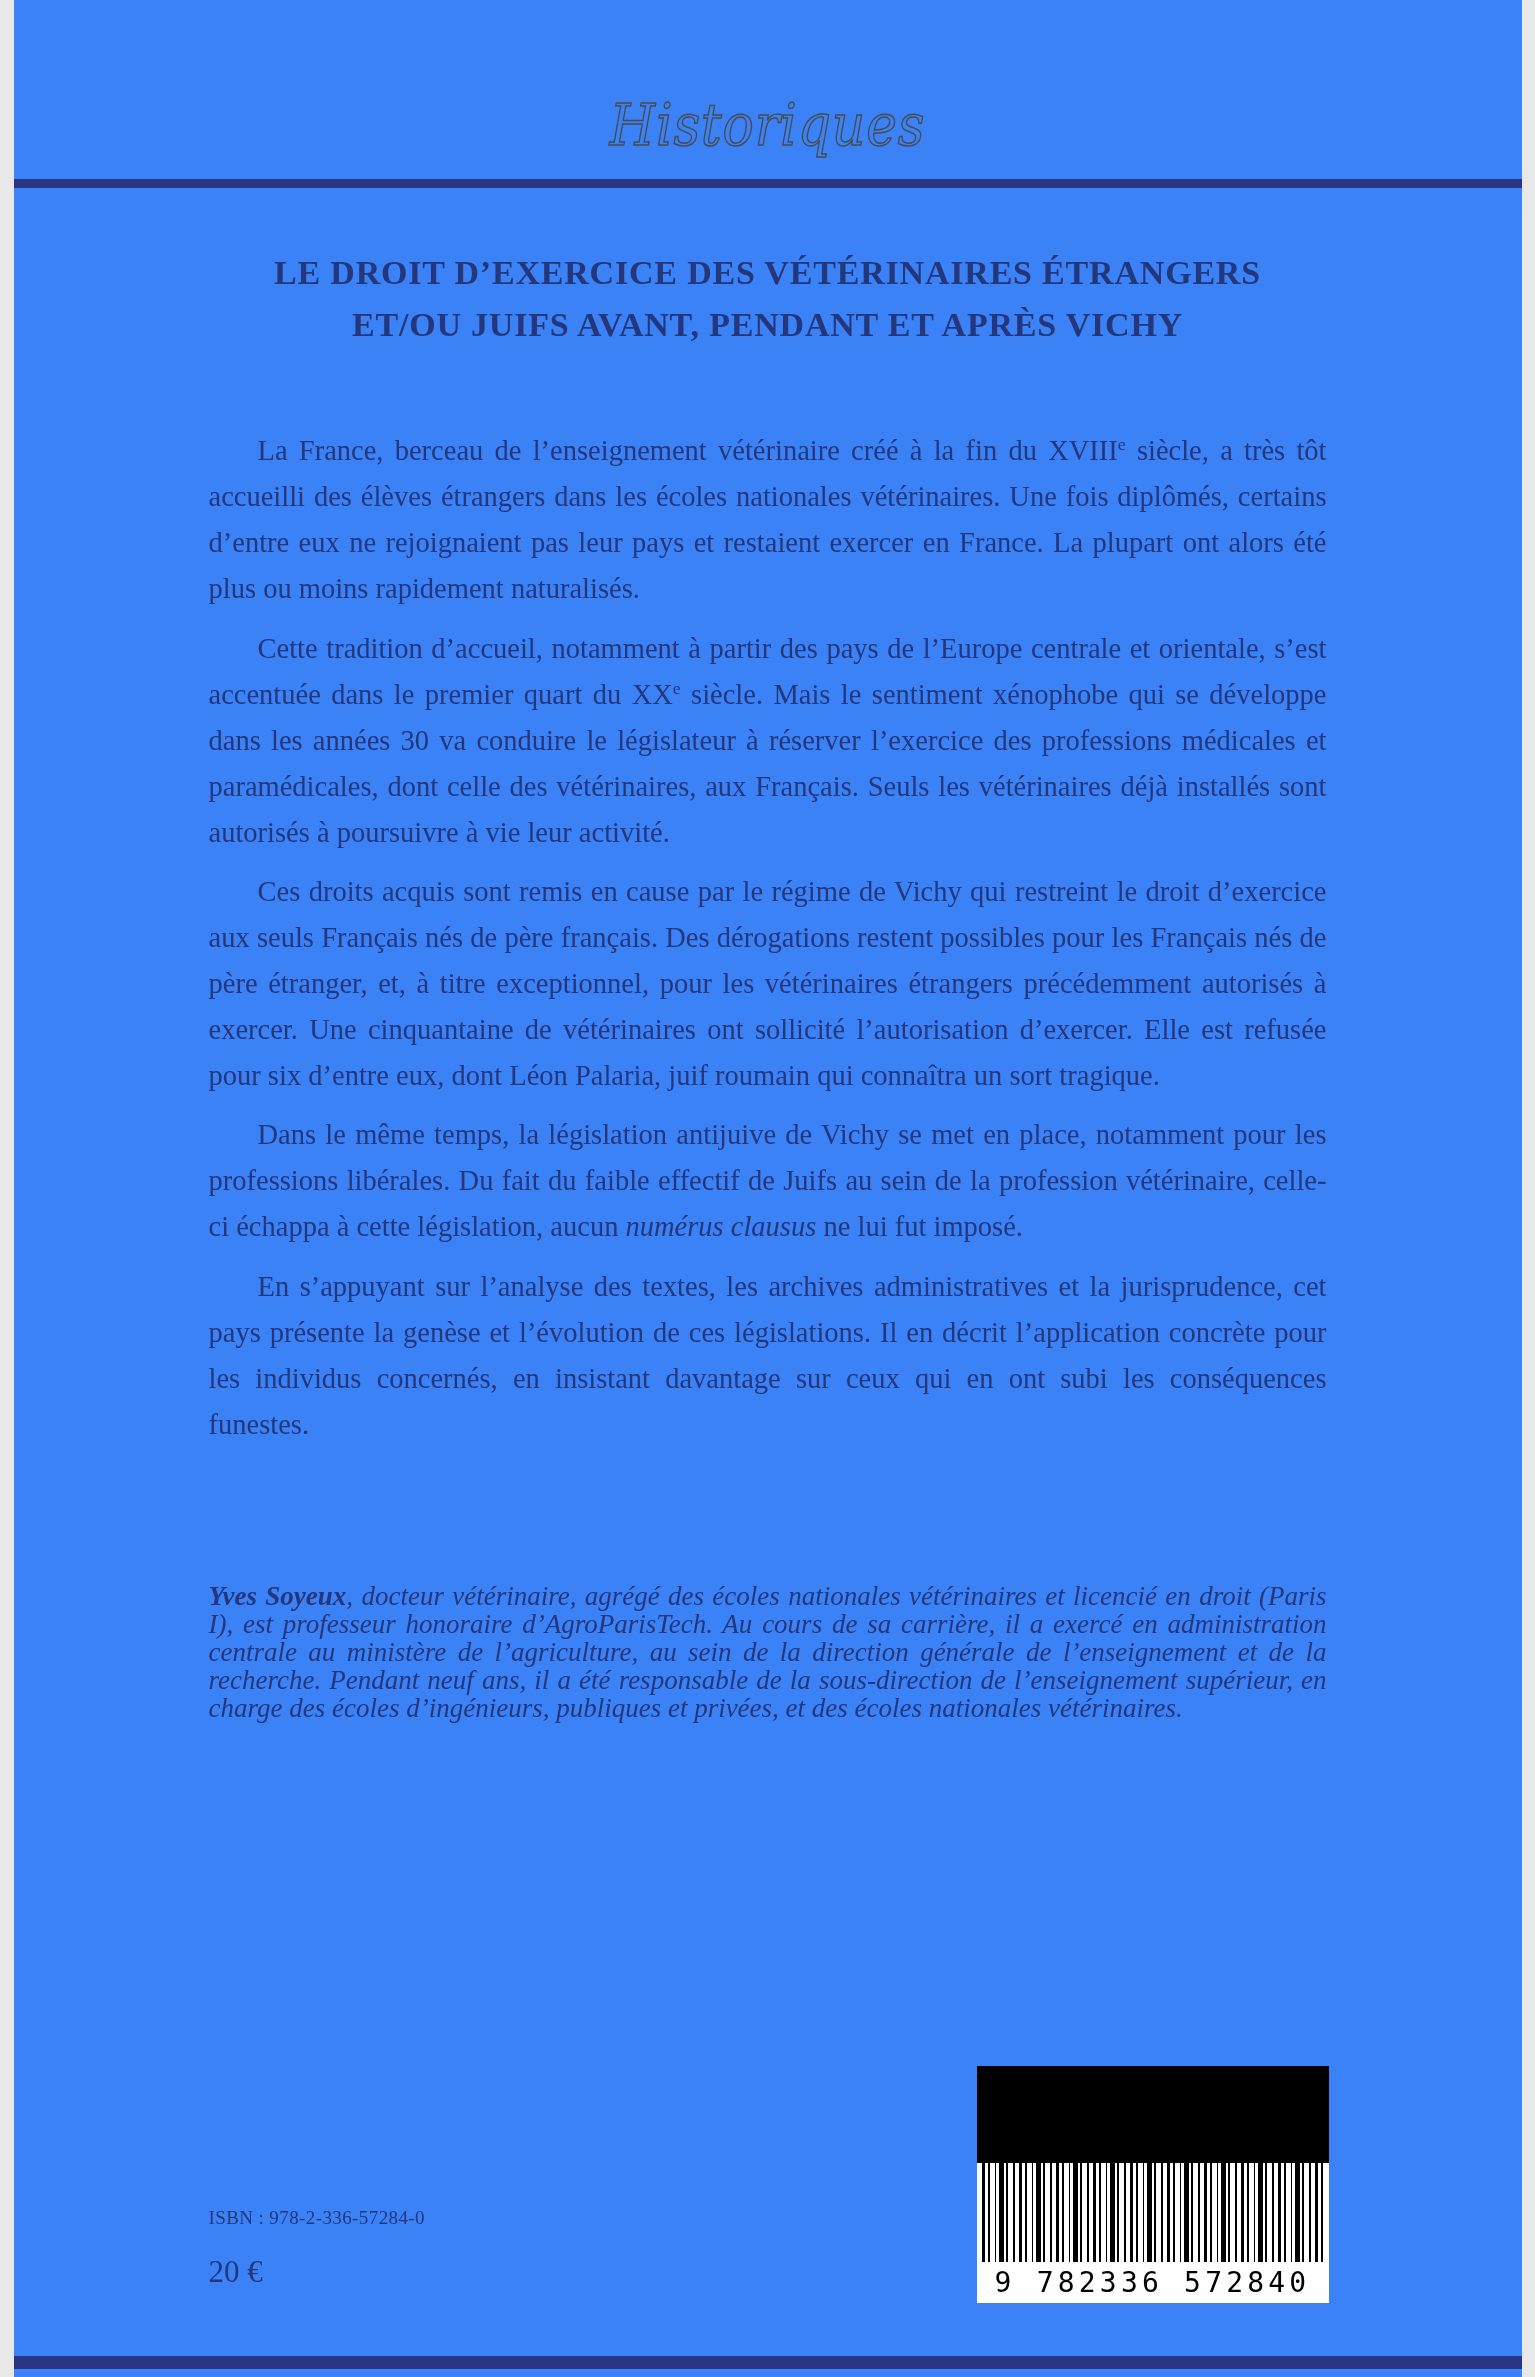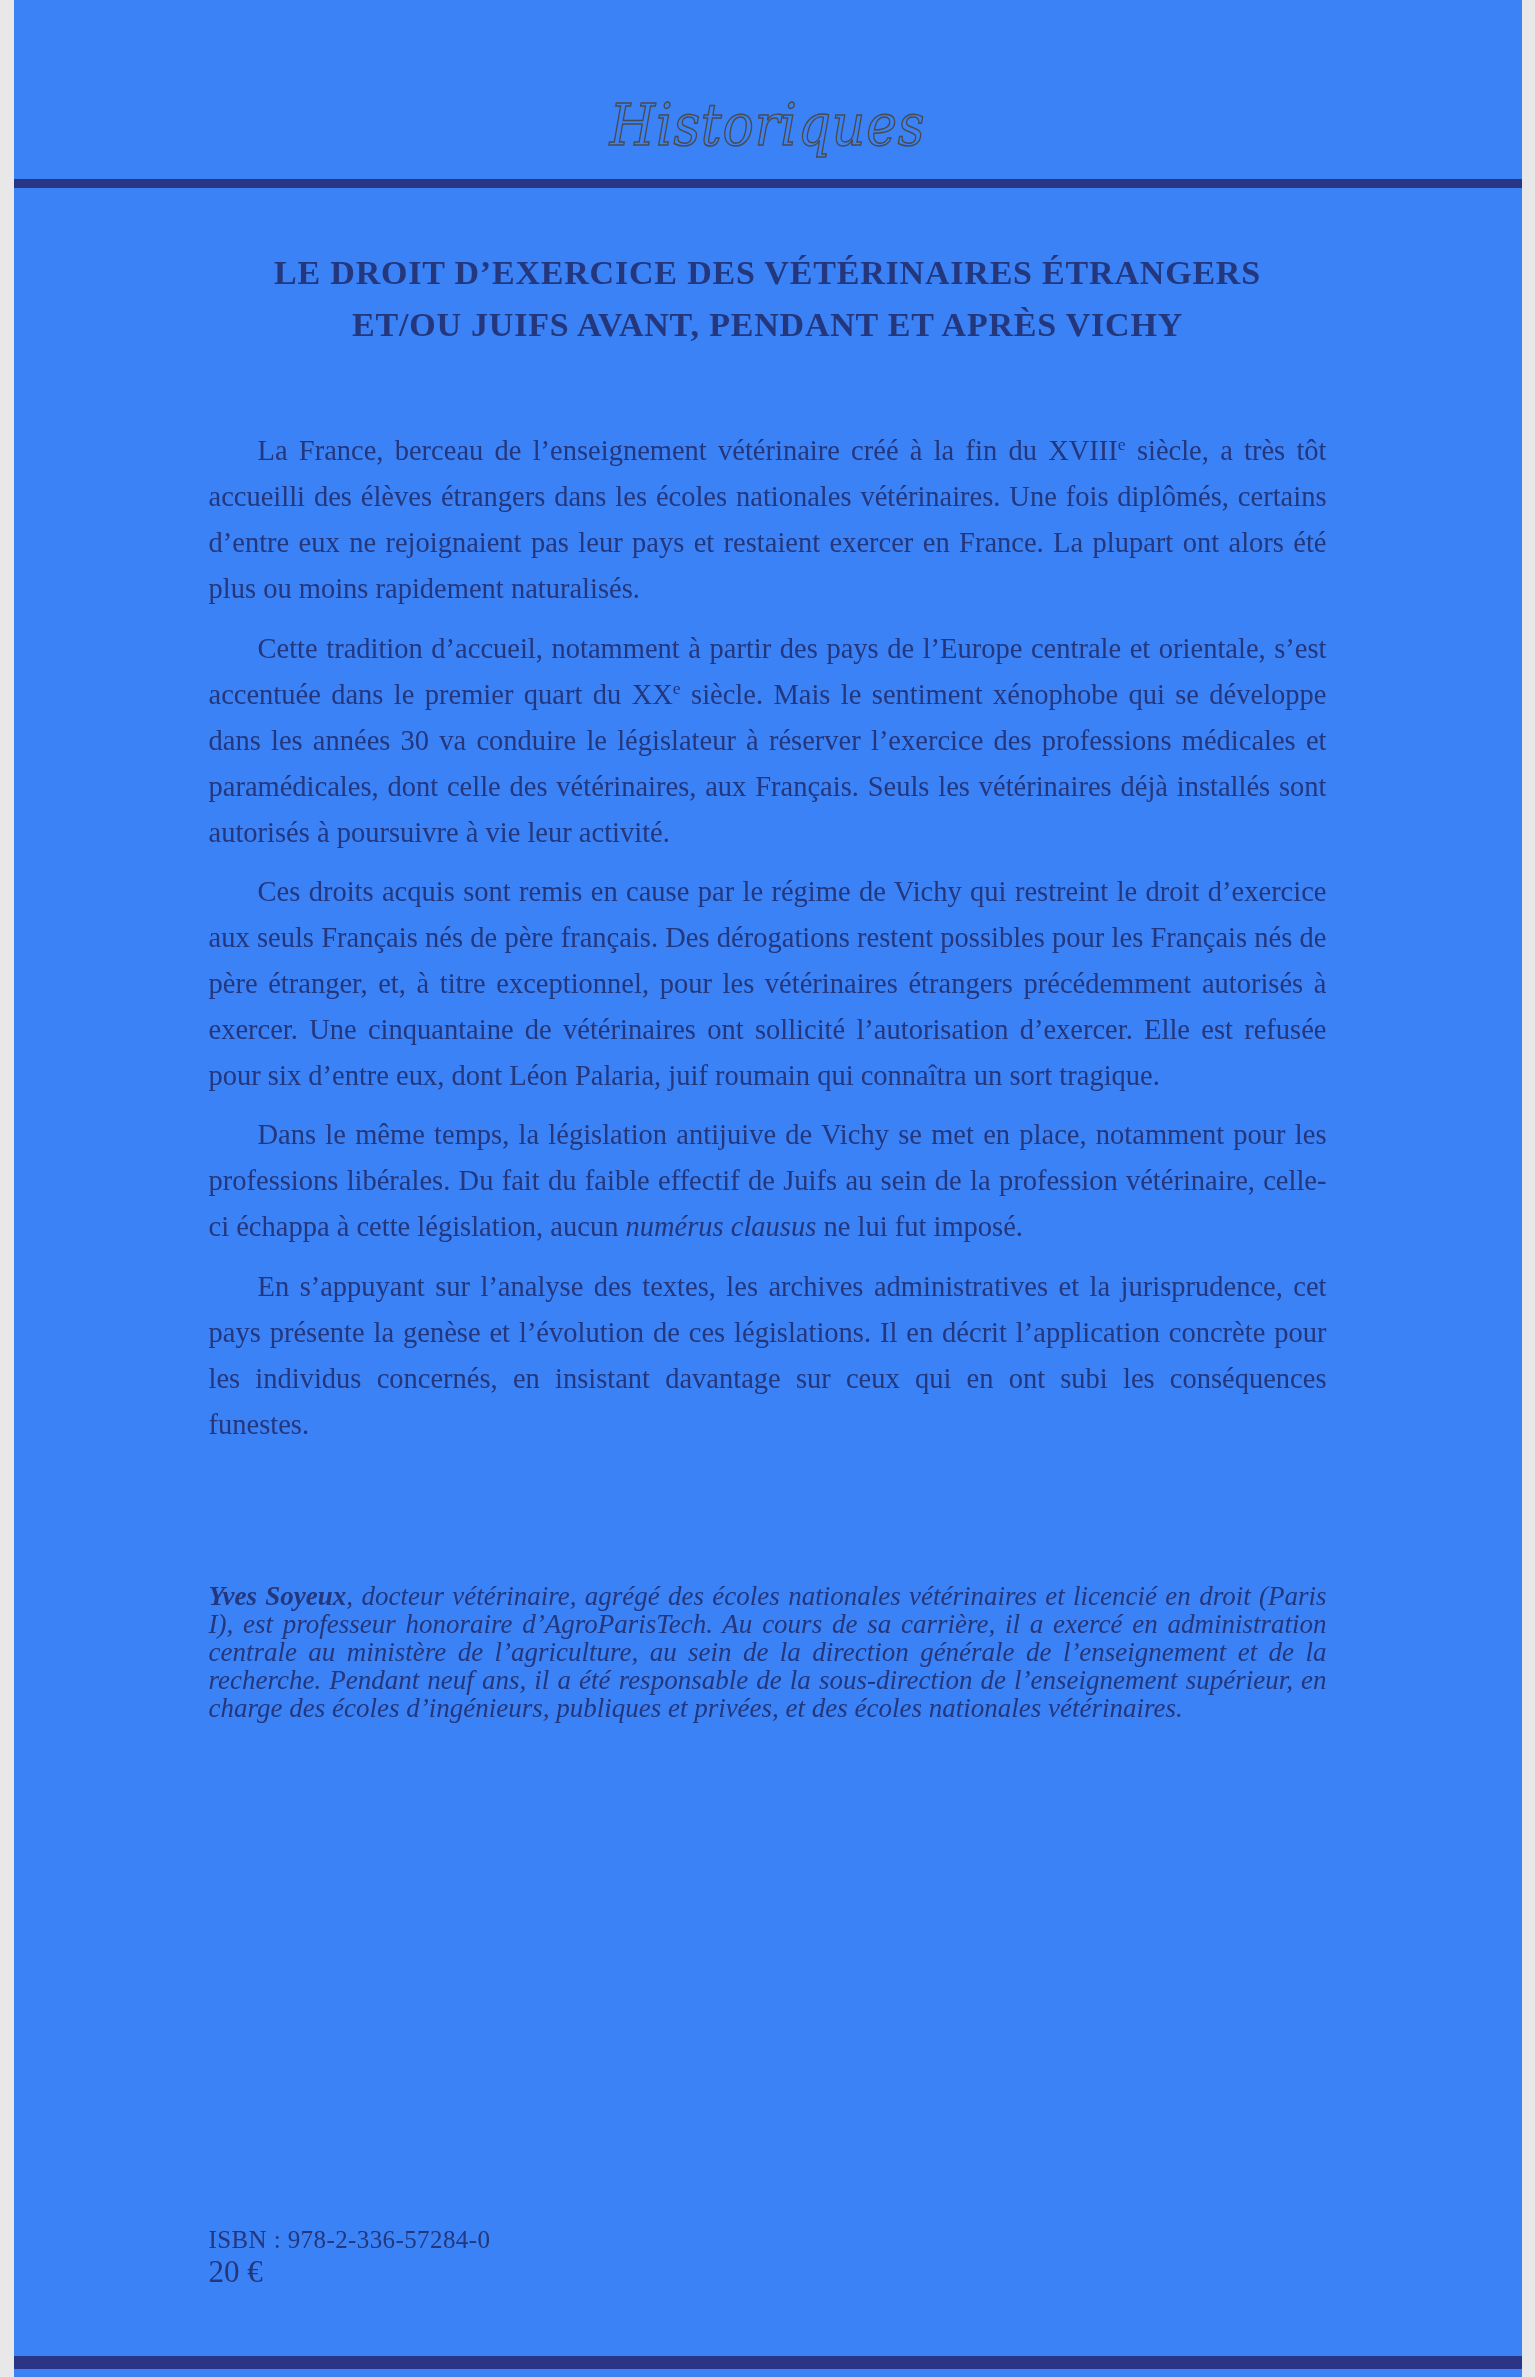--- a/index.html
+++ b/index.html
@@ -91,22 +91,23 @@
   .bio-block p { margin: 0; }
   .bio-author { font-weight: bold; }
 
   
   .footer-left {
     position: absolute;
     left: 195px;
     bottom: 87px;
   }
   .isbn-line {
-    font-size: 25px;
+    font-size: 19px;
     letter-spacing: 0.4px;
+    margin-bottom: 25px;
   }
   .price-line {
     font-size: 31px;
   }
 
   
   .barcode {
     position: absolute;
     right: 193px;
     bottom: 74px;
@@ -171,17 +172,22 @@
 
   <div class="bio-block">
     <p><span class="bio-author">Yves Soyeux</span><span>, docteur vétérinaire, agrégé des écoles nationales vétérinaires et licencié en droit (Paris I), est professeur honoraire d’AgroParisTech. Au cours de sa carrière, il a exercé en administration centrale au ministère de l’agriculture, au sein de la direction générale de l’enseignement et de la recherche. Pendant neuf ans, il a été responsable de la sous-direction de l’enseignement supérieur, en charge des écoles d’ingénieurs, publiques et privées, et des écoles nationales vétérinaires.</span></p>
   </div>
 
   <div class="footer-left">
     <div class="isbn-line">ISBN : 978-2-336-57284-0</div>
     <div class="price-line">20 €</div>
   </div>
 
+  <div class="barcode">
+    <div class="barcode-blackblock"></div>
+    <div class="barcode-bars"></div>
+    <div class="barcode-digits">9 782336 572840</div>
+  </div>
 
   <div class="bottom-rule"></div>
 
 </div>
 
 
 </body></html>

